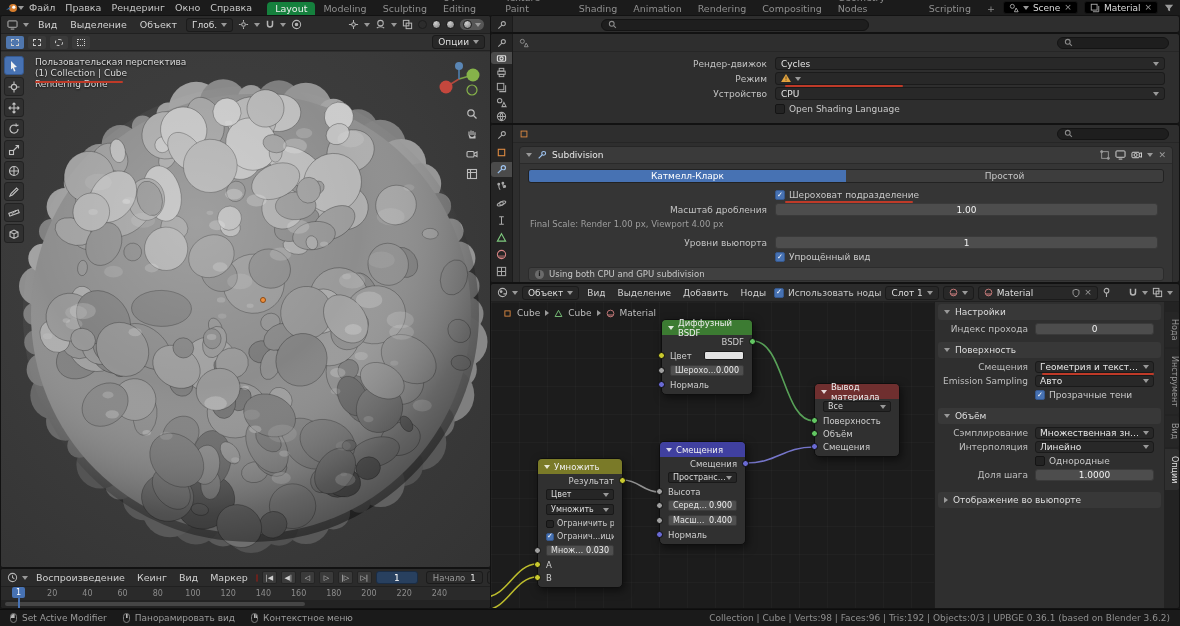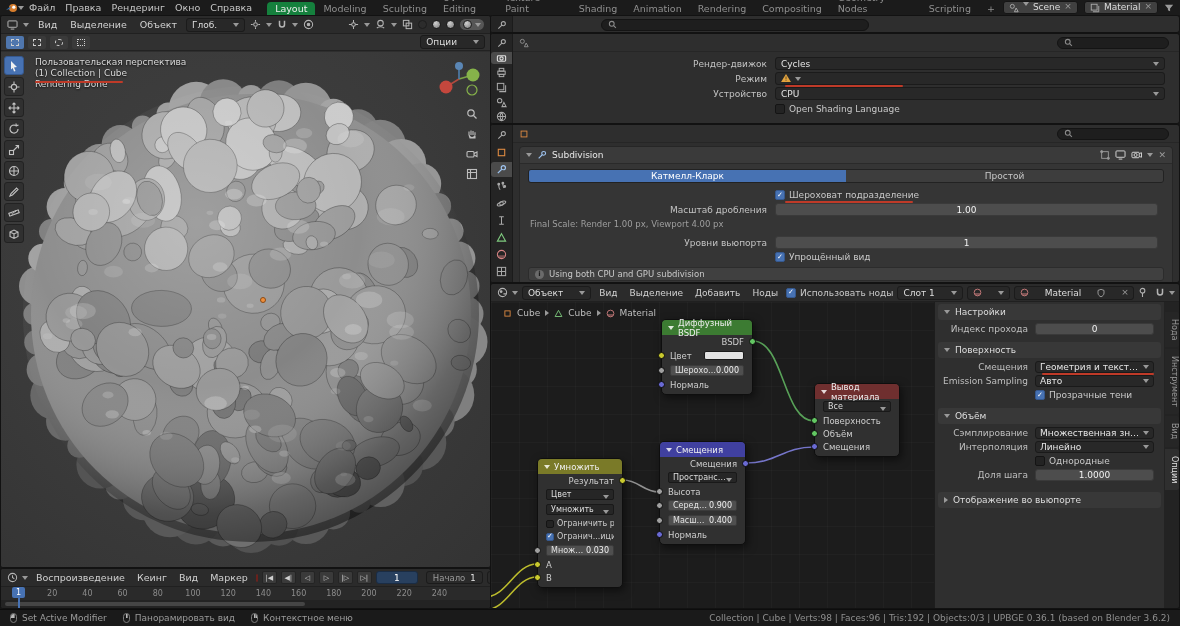--- a/index.html
+++ b/index.html
@@ -7,37 +7,37 @@
   font-family:"DejaVu Sans",sans-serif;color:#c9c9c9}
 #app{position:absolute;inset:0;background:#161616}
 .ed{position:absolute;background:#2e2e2e;border:1px solid #121212;border-radius:3px;overflow:hidden}
 .hdr{display:flex;align-items:center;gap:5px;padding:0 6px;background:#2b2b2b;
   border-bottom:1px solid #202020;height:18px;font-size:9.5px;white-space:nowrap}
 .menu{padding:0 4px;color:#d2d2d2}
 .caret{width:0;height:0;border-left:3px solid transparent;border-right:3px solid transparent;
   border-top:4px solid #999;display:inline-block;flex:none}
 .caret-r{width:0;height:0;border-top:3px solid transparent;border-bottom:3px solid transparent;
   border-left:4px solid #999;display:inline-block;flex:none}
-.dd{display:inline-flex;align-items:center;gap:16px;background:#282828;border:1px solid #1b1b1b;
+.dd{display:inline-flex;align-items:center;gap:4px;background:#282828;border:1px solid #1b1b1b;
   border-radius:3px;height:14px;padding:0 5px;color:#dedede;font-size:9px;white-space:nowrap}
 .ico{display:inline-flex;align-items:center;justify-content:center;color:#b5b5b5;flex:none}
 .cb{width:10px;height:10px;border-radius:2px;background:#232323;border:1px solid #141414;
   display:inline-flex;align-items:center;justify-content:center;flex:none}
 .cb.on{background:#4772b3;border-color:#35588e}
 .cb.on::after{content:"✓";font-size:7px;color:#fff;line-height:1}
 .redline{position:absolute;height:2px;background:#bf3a28;border-radius:1px;z-index:9}
 
 #topbar{position:absolute;left:0;top:0;width:1180px;height:15px;background:#1b1b1b;
   display:flex;align-items:center;padding:0 6px;font-size:9.5px;z-index:6}
 #topbar .menu{padding:0 5px;color:#c5c5c5}
 #tb-tabs{display:flex;align-items:flex-end;margin-left:10px;height:15px}
 .tab{padding:1px 8px;color:#8f8f8f;font-size:9.5px;border-radius:4px 4px 0 0}
 .tab.active{background:#15803d;color:#ececec}
 #tb-right{margin-left:auto;display:flex;align-items:center;gap:6px}
-.sel{display:flex;gap:4px;background:#404040;border:1px solid #151515;
+.sel{display:flex;align-items:center;gap:4px;background:#000000;border:1px solid #151515;
   border-radius:3px;height:13px;padding:0 5px;font-size:9px;color:#ddd}
 .xbtn{color:#9a9a9a;font-size:9px;line-height:1}
 
 #viewport{left:0;top:15px;width:491px;height:553px}
 #vp-row2{display:flex;align-items:center;gap:4px;height:17px;background:#313131;
   border-bottom:1px solid #222;padding:0 5px;font-size:9px}
 .selmode{width:18px;height:13px;border-radius:2px;background:#3a3a3a;display:flex;
   align-items:center;justify-content:center}
 .selmode.active{background:#4f76ad}
 .selmode i{width:8px;height:7px;border:1px dashed #cfcfcf;display:block}
@@ -127,21 +127,21 @@
   box-shadow:2px 3px 8px rgba(0,0,0,.5);font-size:8.5px;color:#cdcdcd;z-index:2}
 .nhd{height:15px;display:flex;align-items:center;gap:4px;padding:0 6px;
   border-radius:4px 4px 0 0;color:#efefef}
 .nrow{position:relative;height:13px;display:flex;align-items:center;padding:0 8px;gap:3px}
 .nrow.tall{height:15px}
 .nrow.out{justify-content:flex-end}
 .sock{position:absolute;top:50%;width:7px;height:7px;margin-top:-3.5px;border-radius:50%;
   border:1px solid #0b0b0b;z-index:3}
 .sock.l{left:-4px}.sock.r{right:-4px}
 .s-shader{background:#63c763}.s-col{background:#c9c92e}.s-vec{background:#6a6ad4}.s-val{background:#a0a0a0}
-.ndd{flex:1;display:flex;align-items:flex-end;background:#262626;border:1px solid #191919;
+.ndd{flex:1;display:flex;align-items:center;background:#262626;border:1px solid #191919;
   border-radius:2px;height:11px;padding:0 4px;font-size:8px;color:#ddd;min-width:0}
 .ndd .txt{flex:1;overflow:hidden;white-space:nowrap;text-overflow:ellipsis}
 .nslider{flex:1;display:flex;align-items:center;justify-content:space-between;background:#4f4f4f;
   border:1px solid #3b3b3b;border-radius:2px;height:11px;padding:0 4px;font-size:8px;color:#f0f0f0;min-width:0}
 .nslider .sl{overflow:hidden;white-space:nowrap;text-overflow:ellipsis;color:#e3e3e3}
 .swatch{margin-left:auto;width:40px;height:9px;background:#e2e2e2;border:1px solid #1a1a1a;border-radius:2px}
 
 #nsb{position:absolute;right:15px;top:18px;bottom:0;width:230px;background:#2f2f2f;
   border-left:1px solid #1d1d1d;font-size:9px;z-index:4;overflow:hidden}
 #ntabs{position:absolute;right:0;top:18px;bottom:0;width:15px;background:#232323;

